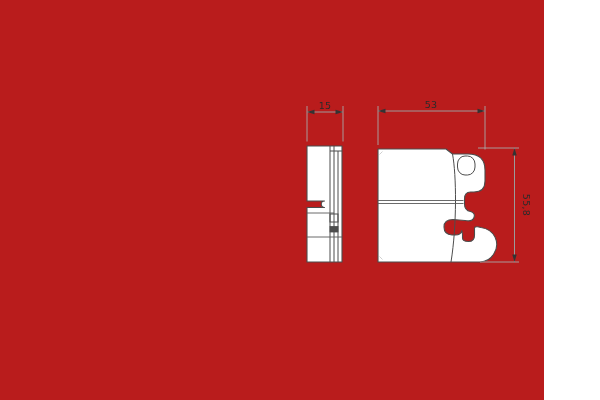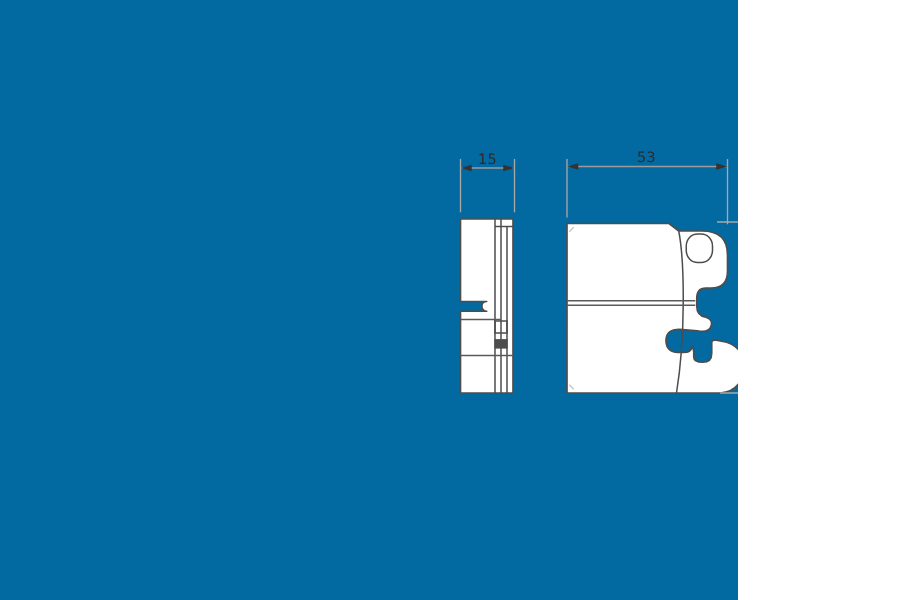--- a/index.html
+++ b/index.html
@@ -1,19 +1,19 @@
 <!DOCTYPE html>
 <html><head>
 <meta charset="utf-8">
 <style>
   html,body{margin:0;padding:0;background:#fff;}
   .canvas{
     position:relative;
-    width:492px;height:400px;
-    background:#0369a1;
+    width:544px;height:400px;
+    background:#b91c1c;
     overflow:hidden;
     font-family:"DejaVu Sans",sans-serif;
   }
   svg{position:absolute;inset:0;display:block;}
   .outline{fill:#ffffff;stroke:#4d4d4d;stroke-width:1.1;stroke-linejoin:round;}
   .inner-line{fill:none;stroke:#4d4d4d;stroke-width:1;}
   .thin-line{fill:none;stroke:#5a5a5a;stroke-width:0.9;}
   .filled{fill:#4d4d4d;stroke:#4d4d4d;stroke-width:0.8;}
   .dim-line{fill:none;stroke:#9b9b9b;stroke-width:1;}
   .ext-line{fill:none;stroke:#a8a8a8;stroke-width:0.9;}

